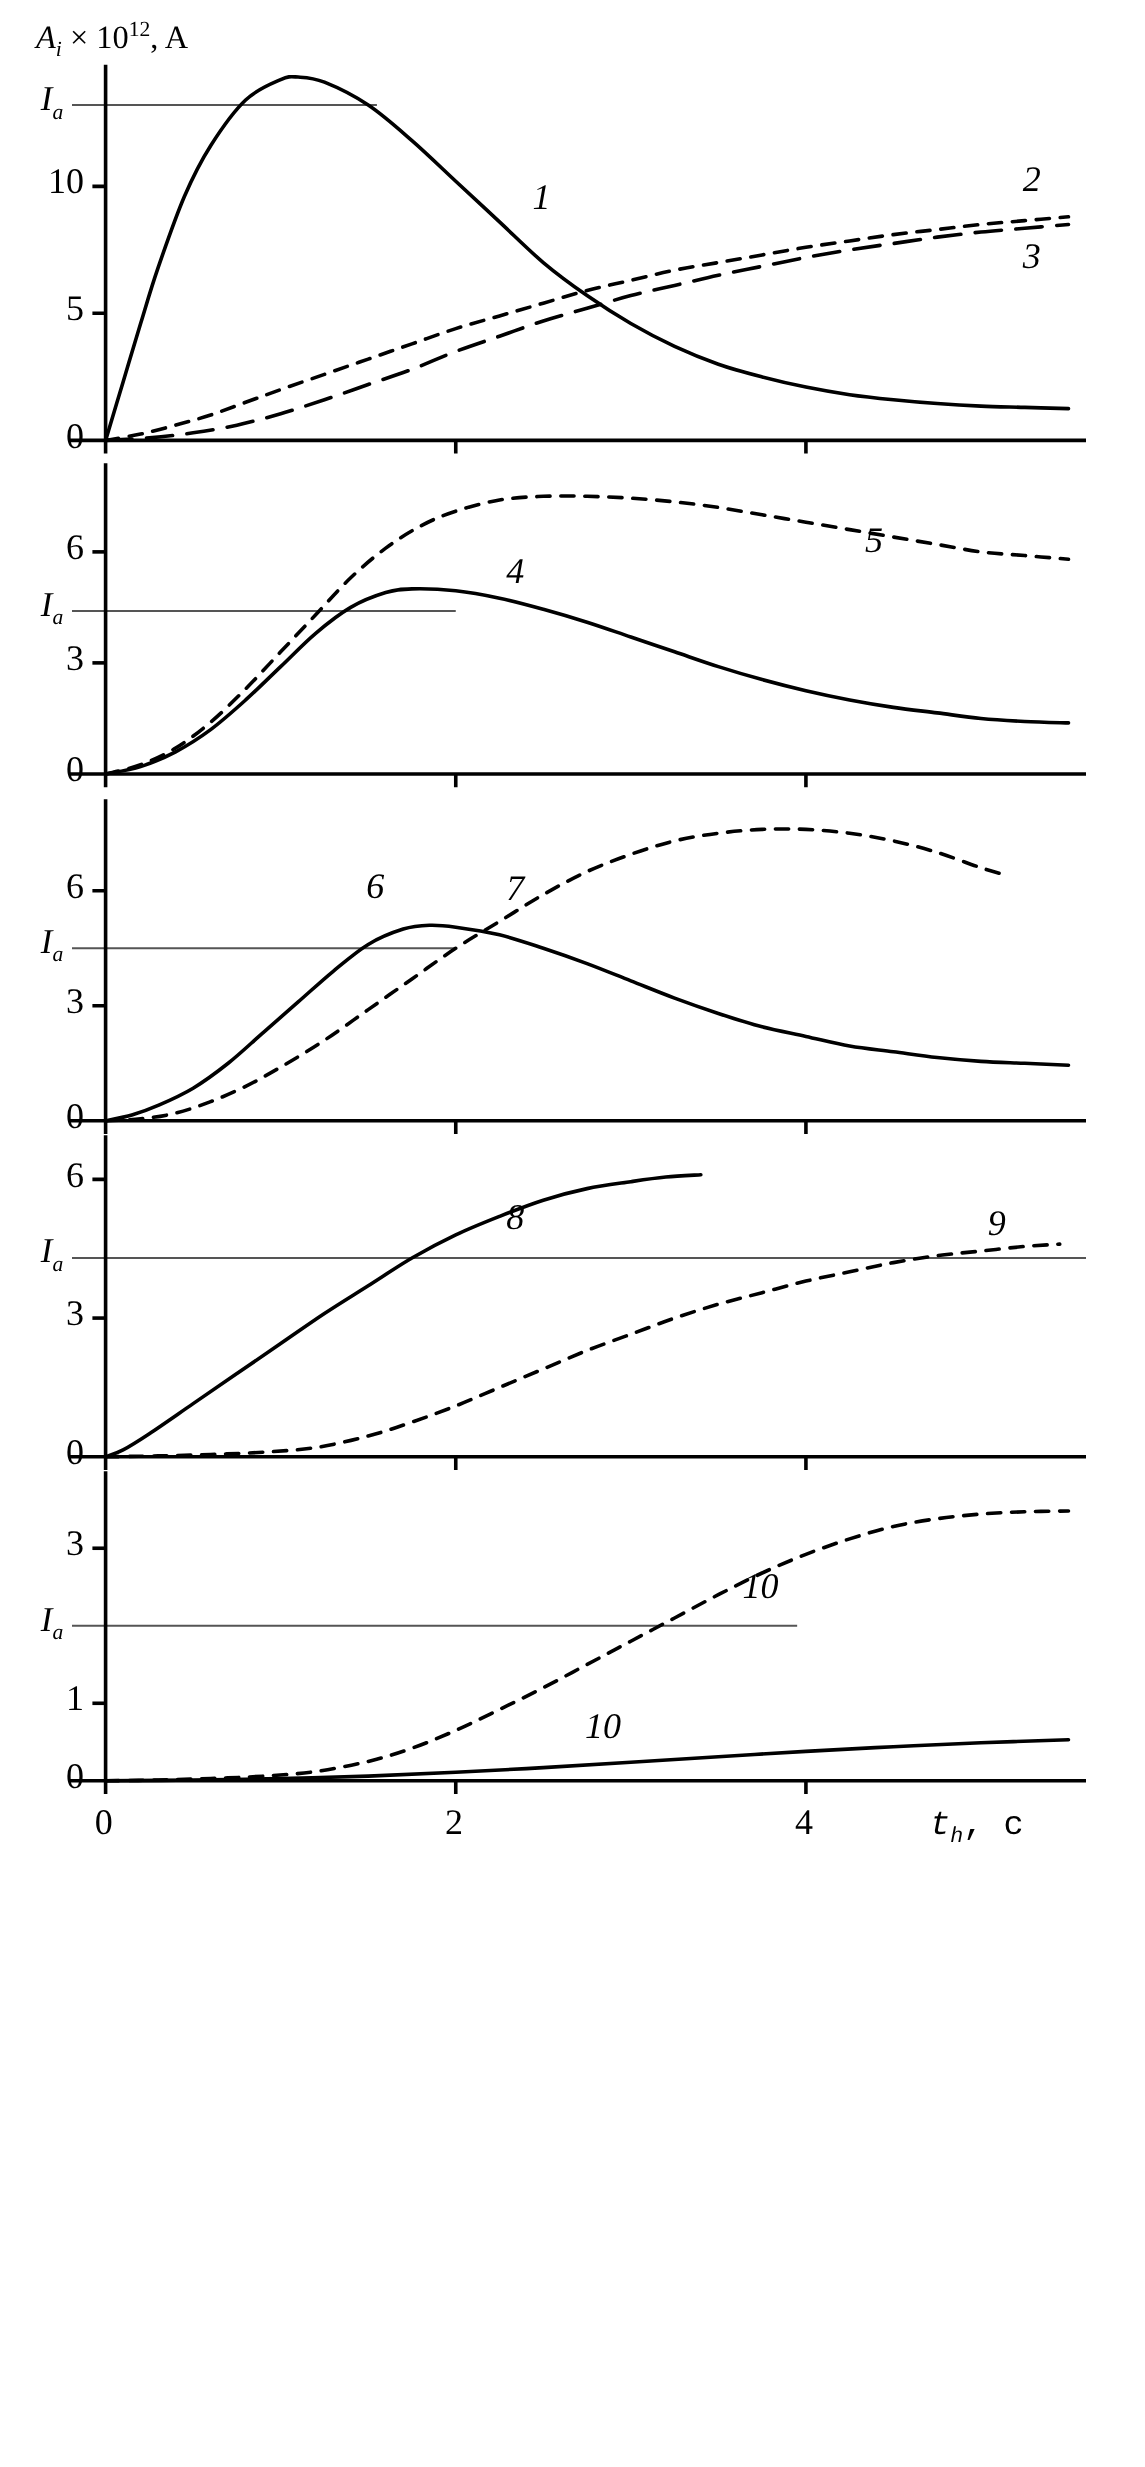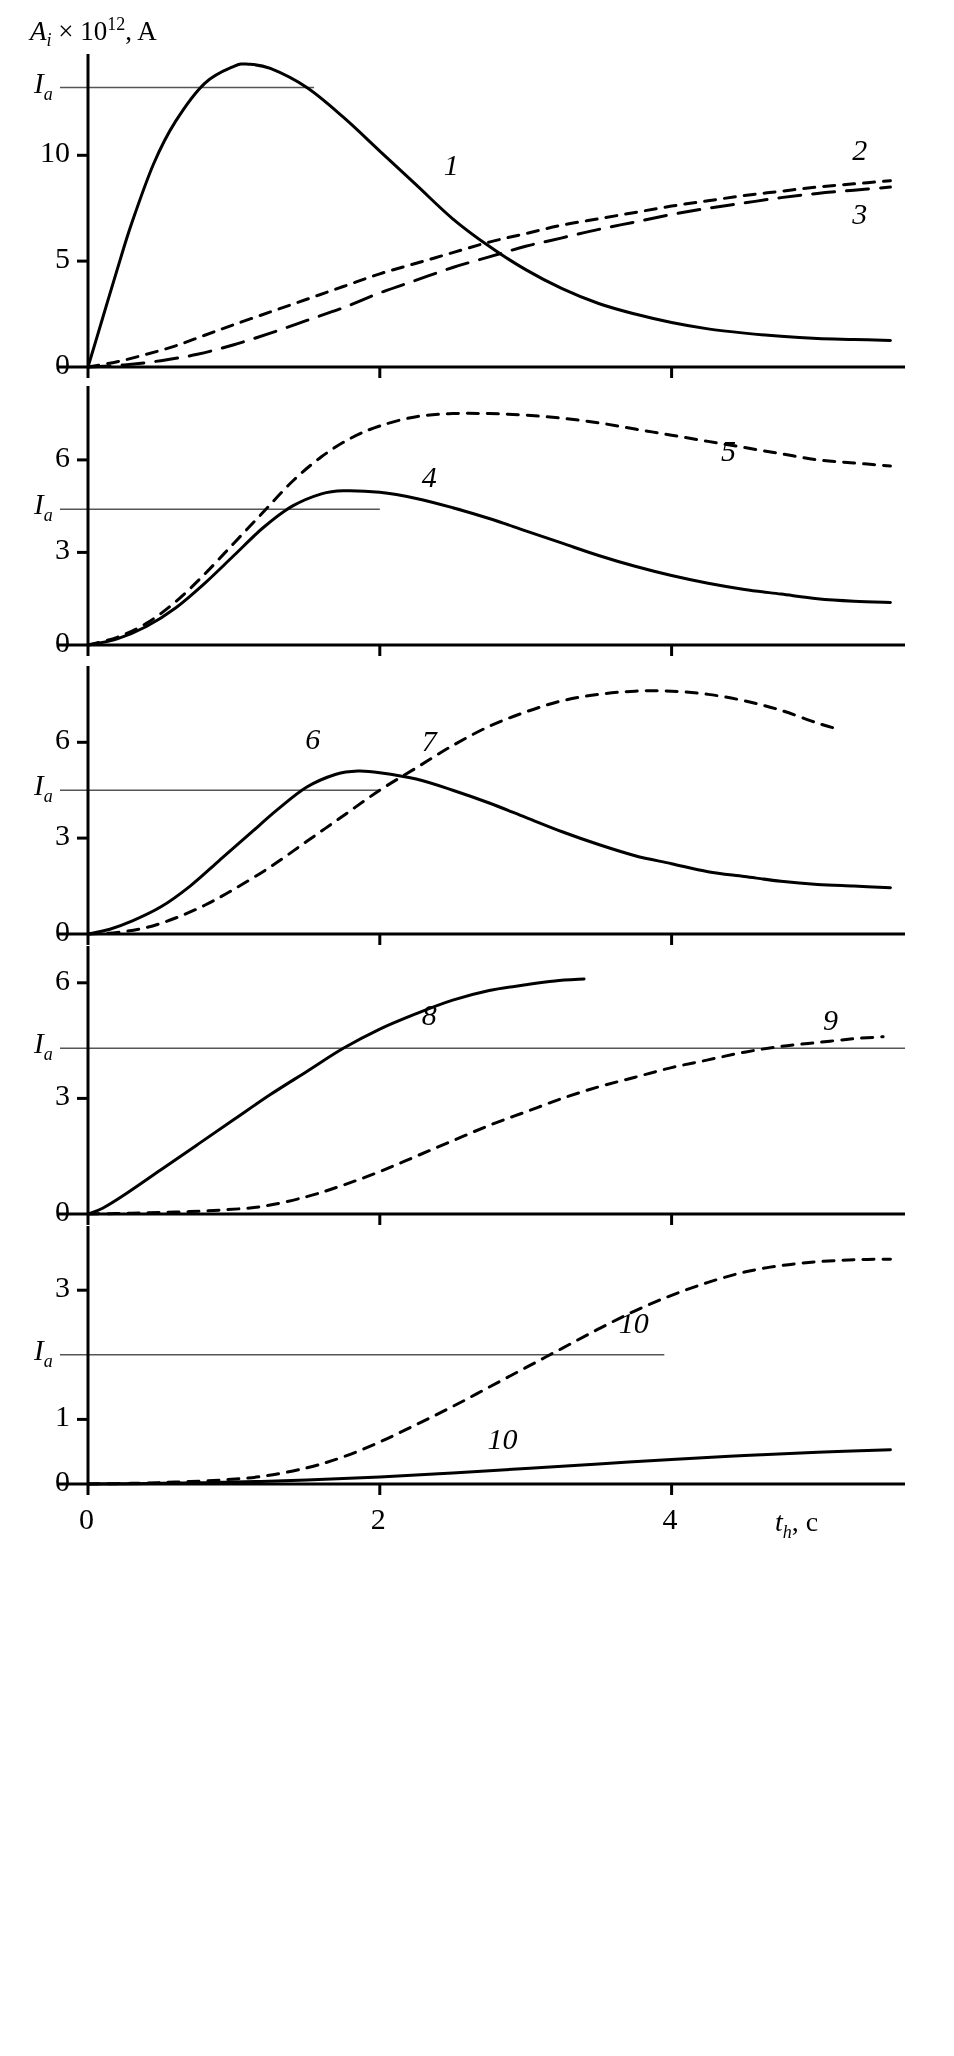--- a/index.html
+++ b/index.html
@@ -42,21 +42,21 @@
   .curve-label{
     position:absolute;
     font-size:30px;
     font-style:italic;
     font-family:"Liberation Serif", serif;
     white-space:nowrap;
   }
   .xaxis-label{
     position:absolute;
     font-size:28px;
-    font-family:Liberation Serif, serif;
+    font-family:Liberation Mono, monospace;
     white-space:nowrap;
     text-align:center;
   }
   .xtick{
     position:absolute;
     font-size:30px;
     font-family:"Liberation Serif", serif;
     white-space:nowrap;
   }
 </style>

